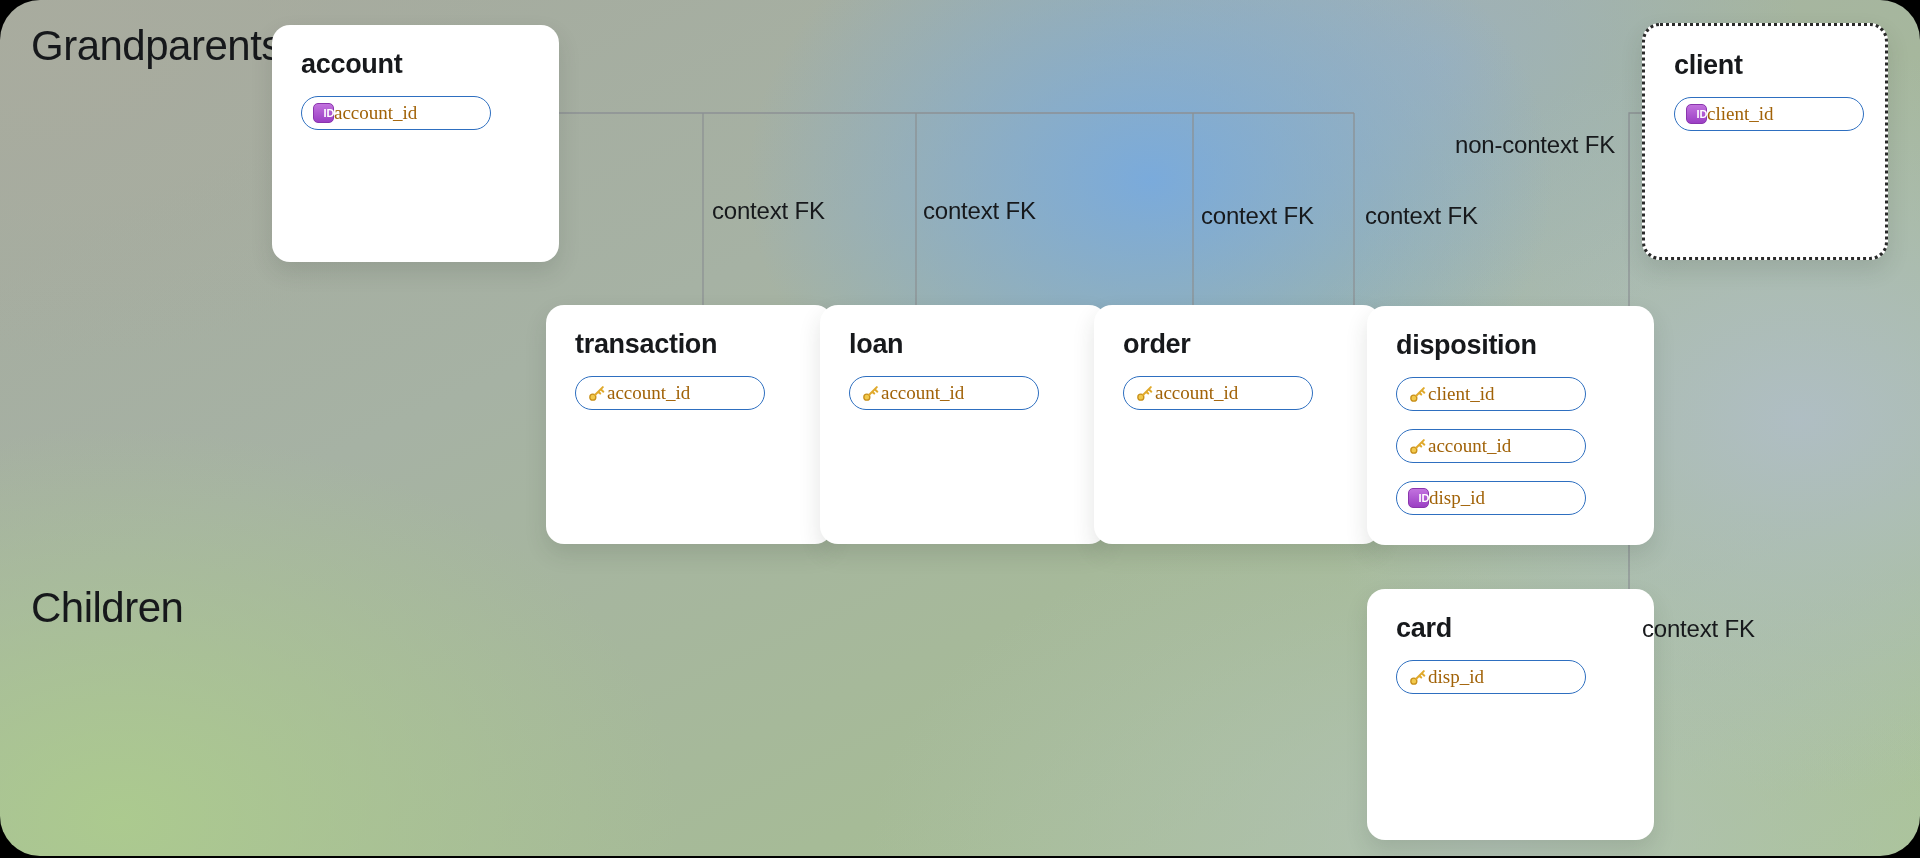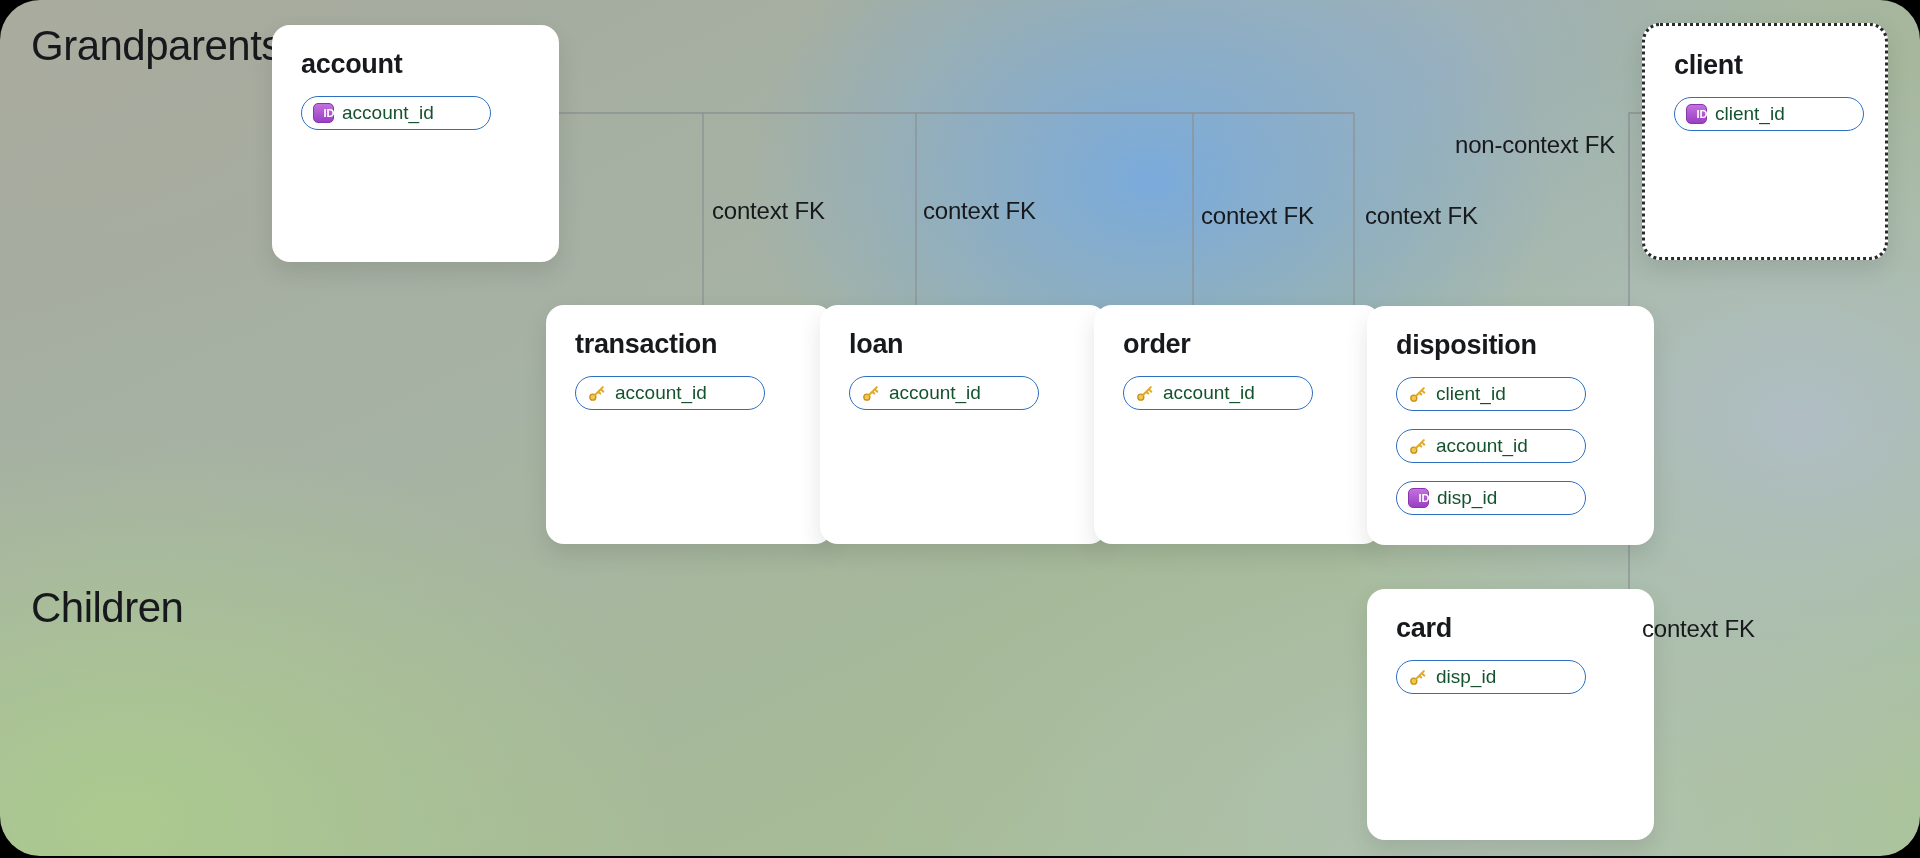--- a/index.html
+++ b/index.html
@@ -29,22 +29,22 @@
   #tbl-loan{left:820px;top:305px;height:239px;}
   #tbl-order{left:1094px;top:305px;height:239px;}
   #tbl-disposition{left:1367px;top:306px;height:239px;}
   #tbl-card{left:1367px;top:589px;height:251px;}
   .tbl-title{position:absolute;left:29px;top:22px;font-size:27px;line-height:34px;
     font-weight:700;color:#17191c;letter-spacing:-.3px;}
   .pill{position:absolute;left:29px;width:190px;height:34px;box-sizing:border-box;
     border:1.5px solid #2e6fc0;border-radius:17px;background:#fff;
     display:flex;align-items:center;}
   .p1{top:71px}.p2{top:123px}.p3{top:175px}
-  .fname{font-family:Liberation Sans, sans-serif;
-    font-size:19px;color:#14532d;margin-left:8px;white-space:nowrap;}
+  .fname{font-family:Liberation Serif, serif;
+    font-size:19px;color:#a16207;margin-left:0;white-space:nowrap;}
   .idb{display:inline-flex;align-items:center;justify-content:center;
     width:21px;height:20px;margin-left:11px;border-radius:5px;flex:0 0 auto;
     background:linear-gradient(180deg,#c272de 0%,#9b3fc4 100%);
     border:1px solid #8a35ad;box-sizing:border-box;
     color:#fff;font-size:11px;font-weight:700;letter-spacing:0;padding-left:11px;}
   .keyicon{display:inline-flex;width:20px;height:20px;margin-left:11px;flex:0 0 auto;}
   .elabel{position:absolute;font-size:24px;line-height:30px;color:#17191c;
     letter-spacing:-.2px;white-space:nowrap;}
   #el-0{left:712px;top:196px;}
   #el-1{left:923px;top:196px;}

